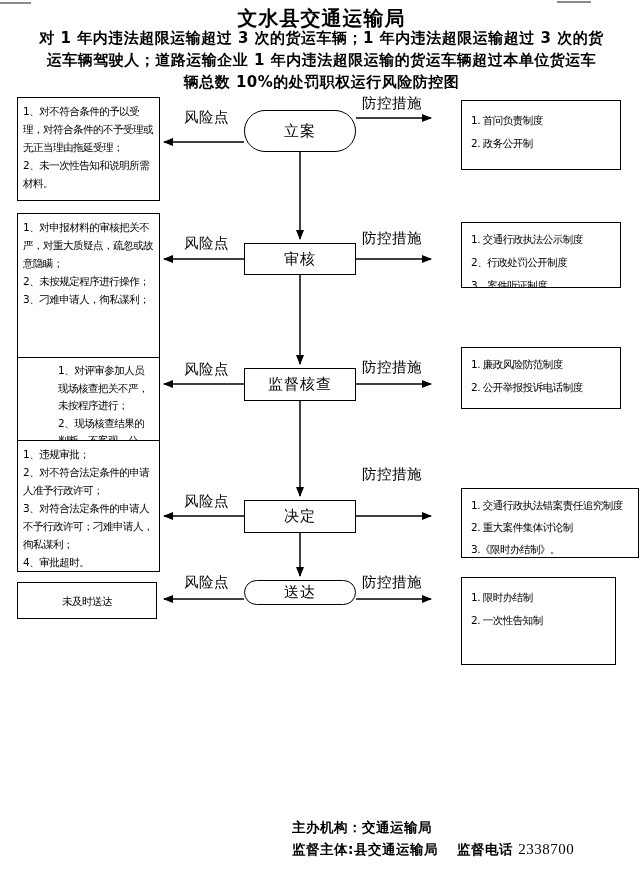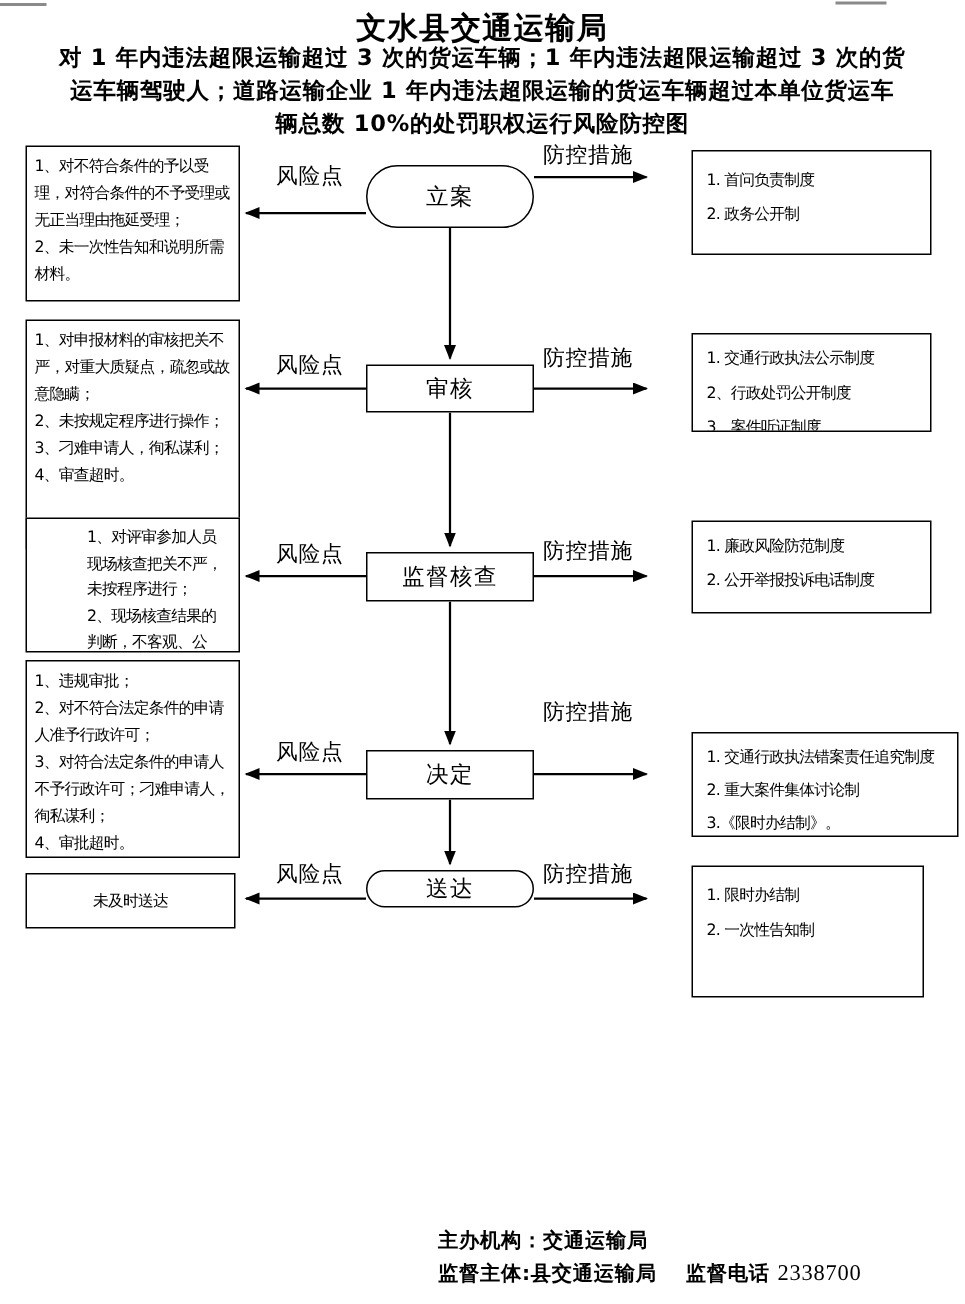--- a/index.html
+++ b/index.html
@@ -84,32 +84,31 @@
   <div class="flow-label" style="left:362px;top:94px;">防控措施</div>
   <div class="control-box" style="top:100px;width:160px;height:70px;">
     <div>1. 首问负责制度</div>
     <div>2. 政务公开制</div>
   </div>
 
   <div class="risk-box" style="top:213px;height:153px;">
     <div>1、对申报材料的审核把关不严，对重大质疑点，疏忽或故意隐瞒；</div>
     <div>2、未按规定程序进行操作；</div>
     <div>3、刁难申请人，徇私谋利；</div>
-    <div>4、审查超时。</div>
   </div>
   <div class="flow-label" style="left:184px;top:234px;">风险点</div>
   <div class="node" style="top:243px;height:32px;">审核</div>
   <div class="flow-label" style="left:362px;top:229px;">防控措施</div>
   <div class="control-box" style="top:222px;width:160px;height:66px;padding-top:5px;">
     <div>1. 交通行政执法公示制度</div>
     <div>2、行政处罚公开制度</div>
     <div>3、案件听证制度</div>
   </div>
 
-  <div class="risk-box" style="top:345px;height:90px;line-height:17.5px;padding-left:40px;">
+  <div class="risk-box" style="top:357px;height:90px;line-height:17.5px;padding-left:40px;">
     <div>1、对评审参加人员现场核查把关不严，未按程序进行；</div>
     <div>2、现场核查结果的判断，不客观、公正；</div>
     <div>3、擅自增、减核查项目。</div>
   </div>
   <div class="flow-label" style="left:184px;top:360px;">风险点</div>
   <div class="node" style="top:368px;height:33px;">监督核查</div>
   <div class="flow-label" style="left:362px;top:358px;">防控措施</div>
   <div class="control-box" style="top:347px;width:160px;height:62px;padding-top:5px;">
     <div>1. 廉政风险防范制度</div>
     <div>2. 公开举报投诉电话制度</div>

